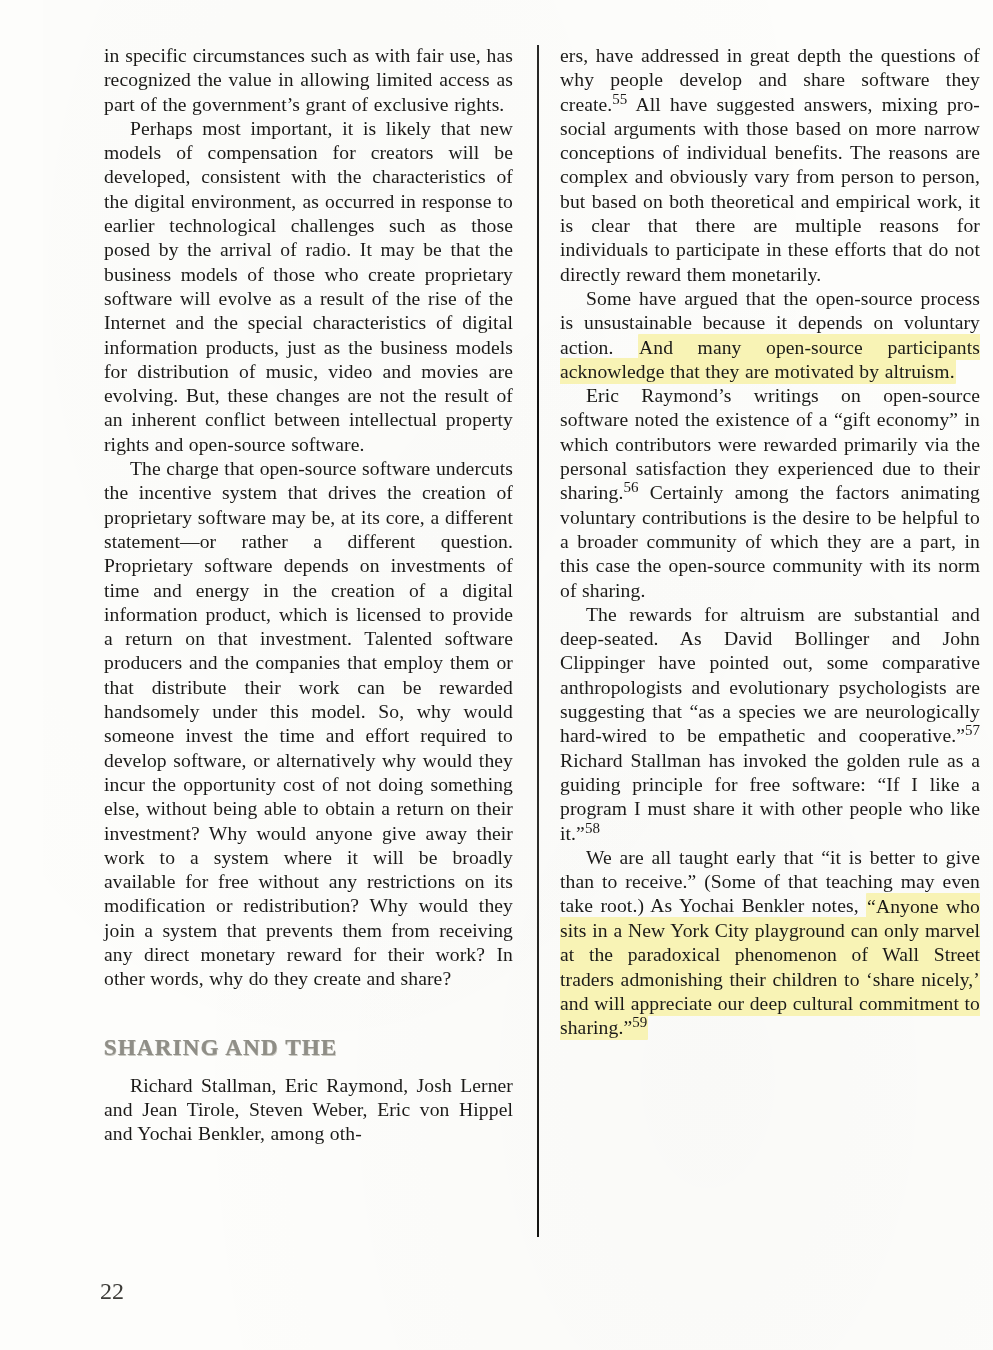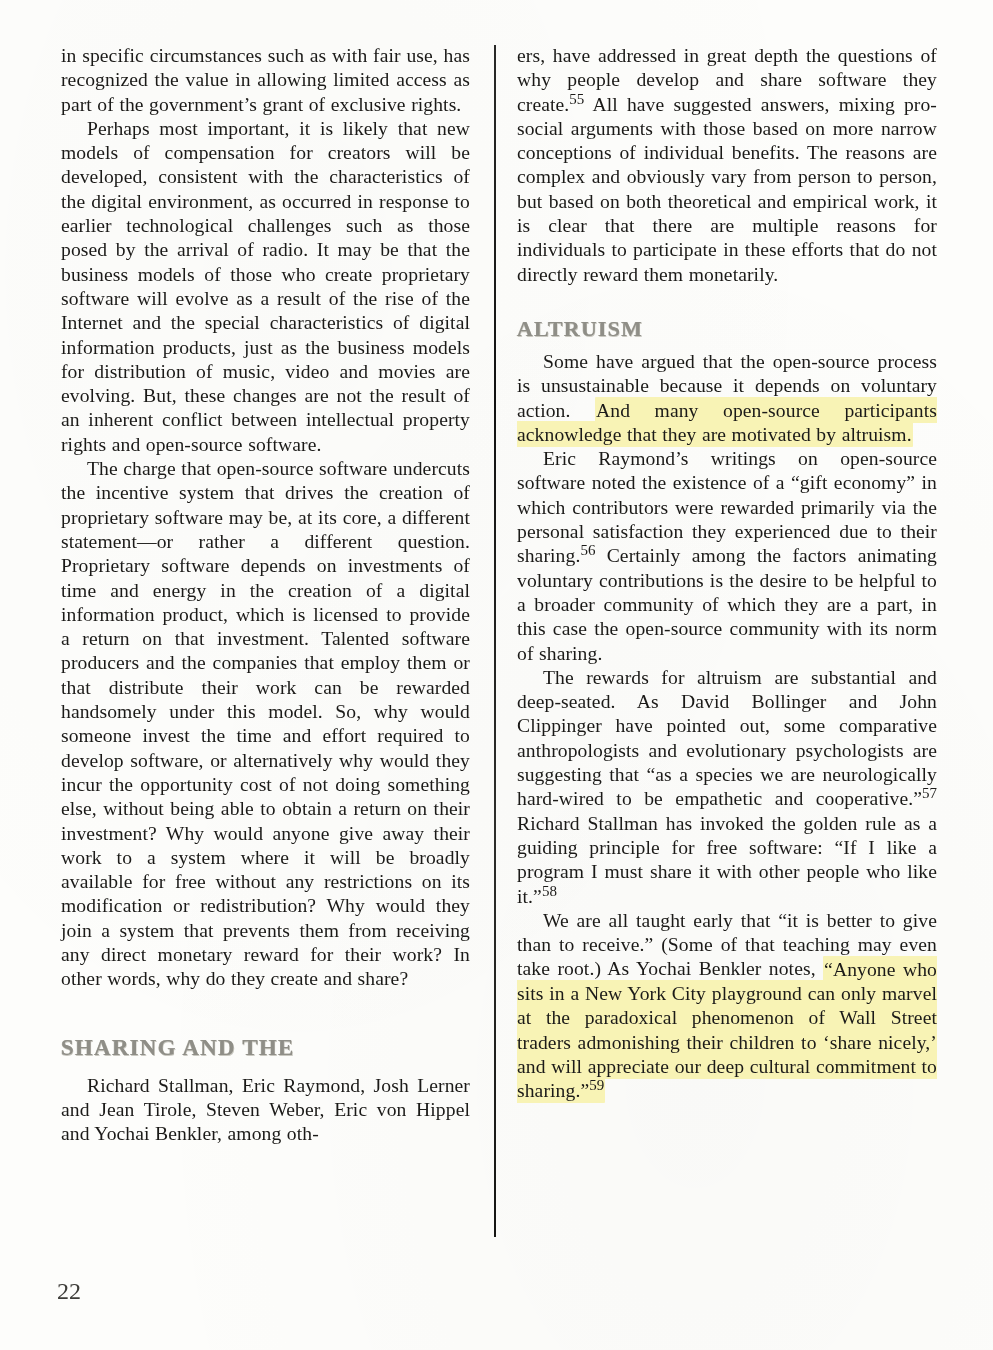--- a/index.html
+++ b/index.html
@@ -9,20 +9,21 @@
     font-family: "Liberation Serif", "DejaVu Serif", serif;
     position: relative;
     overflow: hidden;
   }
   .page {
     position: absolute; inset: 0;
     background:
       radial-gradient(ellipse at 30% 20%, rgba(0,0,0,0.012), transparent 60%),
       radial-gradient(ellipse at 70% 80%, rgba(0,0,0,0.015), transparent 60%),
       #fdfdfb;
+    margin-left: 43px;
   }
   .column { position: absolute; top: 44px; }
   .column-left  { left: 61px;  width: 409px; }
   .column-right { left: 517px; width: 420px; }
   .body {
     margin: 0;
     font-size: 19.6px;
     line-height: 24.3px;
     text-align: justify;
     color: #1b1a18;
@@ -79,23 +80,20 @@
       <span class="hline">SHARING AND THE</span>
     </h2>
     <p class="body indent">Richard Stallman, Eric Raymond, Josh Lerner and Jean Tirole, Steven Weber, Eric von Hippel and Yochai Benkler, among oth-</p>
   </div>
 
   <div class="divider"></div>
 
   <div class="column column-right">
     <p class="body"><span>ers, have addressed in great depth the questions of why people develop and share software they create.</span><sup class="fnref">55</sup><span> All have suggested answers, mixing pro-social arguments with those based on more narrow conceptions of individual benefits. The reasons are complex and obviously vary from person to person, but based on both theoretical and empirical work, it is clear that there are multiple reasons for individuals to participate in these efforts that do not directly reward them monetarily.</span></p>
 
-    <h2 class="section-heading altruism">
-      <span>ALTRUISM</span>
-    </h2>
 
     <p class="body indent"><span>Some have argued that the open-source process is unsustainable because it depends on voluntary action. </span><mark class="hl">And many open-source participants acknowledge that they are motivated by altruism.</mark></p>
 
     <p class="body indent"><span>Eric Raymond’s writings on open-source software noted the existence of a “gift economy” in which contributors were rewarded primarily via the personal satisfaction they experienced due to their sharing.</span><sup class="fnref">56</sup><span> Certainly among the factors animating voluntary contributions is the desire to be helpful to a broader community of which they are a part, in this case the open-source community with its norm of sharing.</span></p>
 
     <p class="body indent"><span>The rewards for altruism are substantial and deep-seated. As David Bollinger and John Clippinger have pointed out, some comparative anthropologists and evolutionary psychologists are suggesting that “as a species we are neurologically hard-wired to be empathetic and cooperative.”</span><sup class="fnref">57</sup><span> Richard Stallman has invoked the golden rule as a guiding principle for free software: “If I like a program I must share it with other people who like it.”</span><sup class="fnref">58</sup></p>
 
     <p class="body indent"><span>We are all taught early that “it is better to give than to receive.” (Some of that teaching may even take root.) As Yochai Benkler notes, </span><mark class="hl"><span>“Anyone who sits in a New York City playground can only marvel at the paradoxical phenomenon of Wall Street traders admonishing their children to ‘share nicely,’ and will appreciate our deep cultural commitment to sharing.”</span><sup class="fnref">59</sup></mark></p>
   </div>
 

